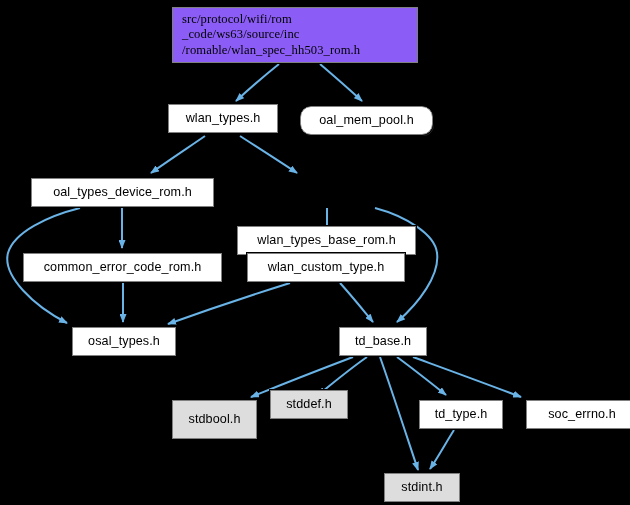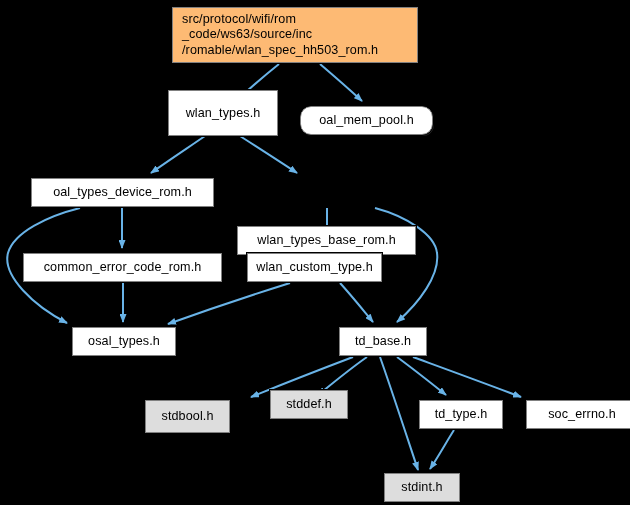--- a/index.html
+++ b/index.html
@@ -34,21 +34,21 @@
     color: #000000;
     font-size: 12.6px;
     line-height: 15px;
     letter-spacing: 0.1px;
     white-space: pre;
     text-align: center;
     box-shadow: 1px 1px 0 0 #2a2a2a;
   }
   .node-white { background: #ffffff; }
   .node-grey  { background: #dddddd; }
-  .node-root  { background: #fdba74; }
+  .node-root  { background: #8b5cf6; font-family: Liberation Serif, serif; }
   .node-root .node-label {
     text-align: left;
     white-space: pre;
     padding-left: 9px;
     width: 100%;
     font-size: 12.6px;
     line-height: 15.6px;
   }
   .node-label { pointer-events: none; }
 </style>
@@ -81,28 +81,28 @@
         <path d="M 397,357 C 412,368 431,383 446,395" fill="none" stroke="#69b3e7" stroke-width="2" marker-end="url(#arrowhead)"></path>
         <path d="M 413,357 C 443,368 487,384 521,397" fill="none" stroke="#69b3e7" stroke-width="2" marker-end="url(#arrowhead)"></path>
         <path d="M 454,430 C 447,441 438,457 430,469" fill="none" stroke="#69b3e7" stroke-width="2" marker-end="url(#arrowhead)"></path>
       </g>
   </svg>
 
   <div id="nodes-layer">
       <div class="node-box node-root" style="left: 172px; top: 7px; width: 246px; height: 56px;"><span class="node-label">src/protocol/wifi/rom
 _code/ws63/source/inc
 /romable/wlan_spec_hh503_rom.h</span></div>
-      <div class="node-box node-white" style="left: 168px; top: 90px; width: 110px; height: 46px;"><span class="node-label">wlan_types.h</span></div>
+      <div class="node-box node-white" style="left: 168px; top: 104px; width: 110px; height: 29px;"><span class="node-label">wlan_types.h</span></div>
       <div class="node-box node-white" style="left: 300px; top: 106px; width: 133px; height: 29px; border-radius: 11px;"><span class="node-label">oal_mem_pool.h</span></div>
       <div class="node-box node-white" style="left: 31px; top: 178px; width: 183px; height: 29px;"><span class="node-label">oal_types_device_rom.h</span></div>
       <div class="node-box node-white" style="left: 237px; top: 178px; width: 179px; height: 29px; margin-top: 48px;"><span class="node-label">wlan_types_base_rom.h</span></div>
       <div class="node-box node-white" style="left: 23px; top: 253px; width: 199px; height: 29px;"><span class="node-label">common_error_code_rom.h</span></div>
-      <div class="node-box node-white" style="left: 247px; top: 253px; width: 135px; height: 29px;"><span class="node-label">wlan_custom_type.h</span></div>
+      <div class="node-box node-white" style="left: 247px; top: 253px; width: 158px; height: 29px;"><span class="node-label">wlan_custom_type.h</span></div>
       <div class="node-box node-white" style="left: 72px; top: 327px; width: 104px; height: 29px;"><span class="node-label">osal_types.h</span></div>
       <div class="node-box node-white" style="left: 339px; top: 327px; width: 88px; height: 29px; justify-content: center;"><span class="node-label">td_base.h</span></div>
-      <div class="node-box node-grey" style="left: 145px; top: 400px; width: 85px; height: 33px;"><span class="node-label">stdbool.h</span></div>
+      <div class="node-box node-grey" style="left: 172px; top: 400px; width: 85px; height: 39px;"><span class="node-label">stdbool.h</span></div>
       <div class="node-box node-grey" style="left: 270px; top: 390px; width: 78px; height: 29px;"><span class="node-label">stddef.h</span></div>
       <div class="node-box node-white" style="left: 419px; top: 400px; width: 84px; height: 29px;"><span class="node-label">td_type.h</span></div>
       <div class="node-box node-white" style="left: 526px; top: 400px; width: 112px; height: 29px;"><span class="node-label">soc_errno.h</span></div>
       <div class="node-box node-grey" style="left: 384px; top: 473px; width: 76px; height: 29px;"><span class="node-label">stdint.h</span></div>
     </div>
 
 </div>
 
 </body></html>

